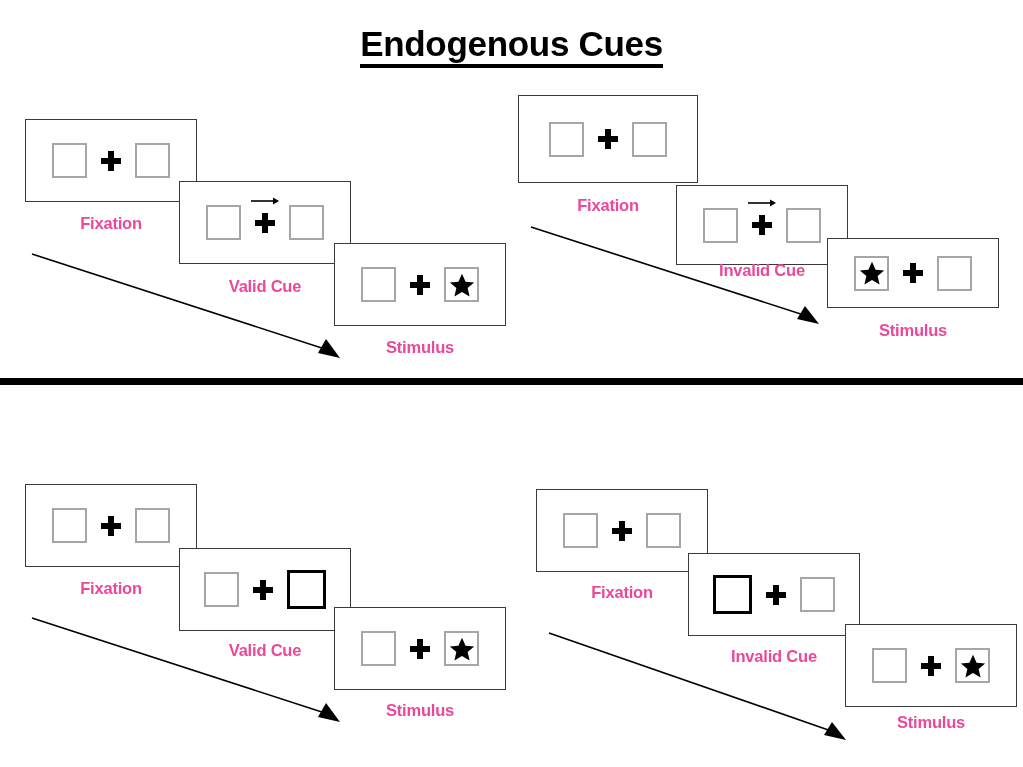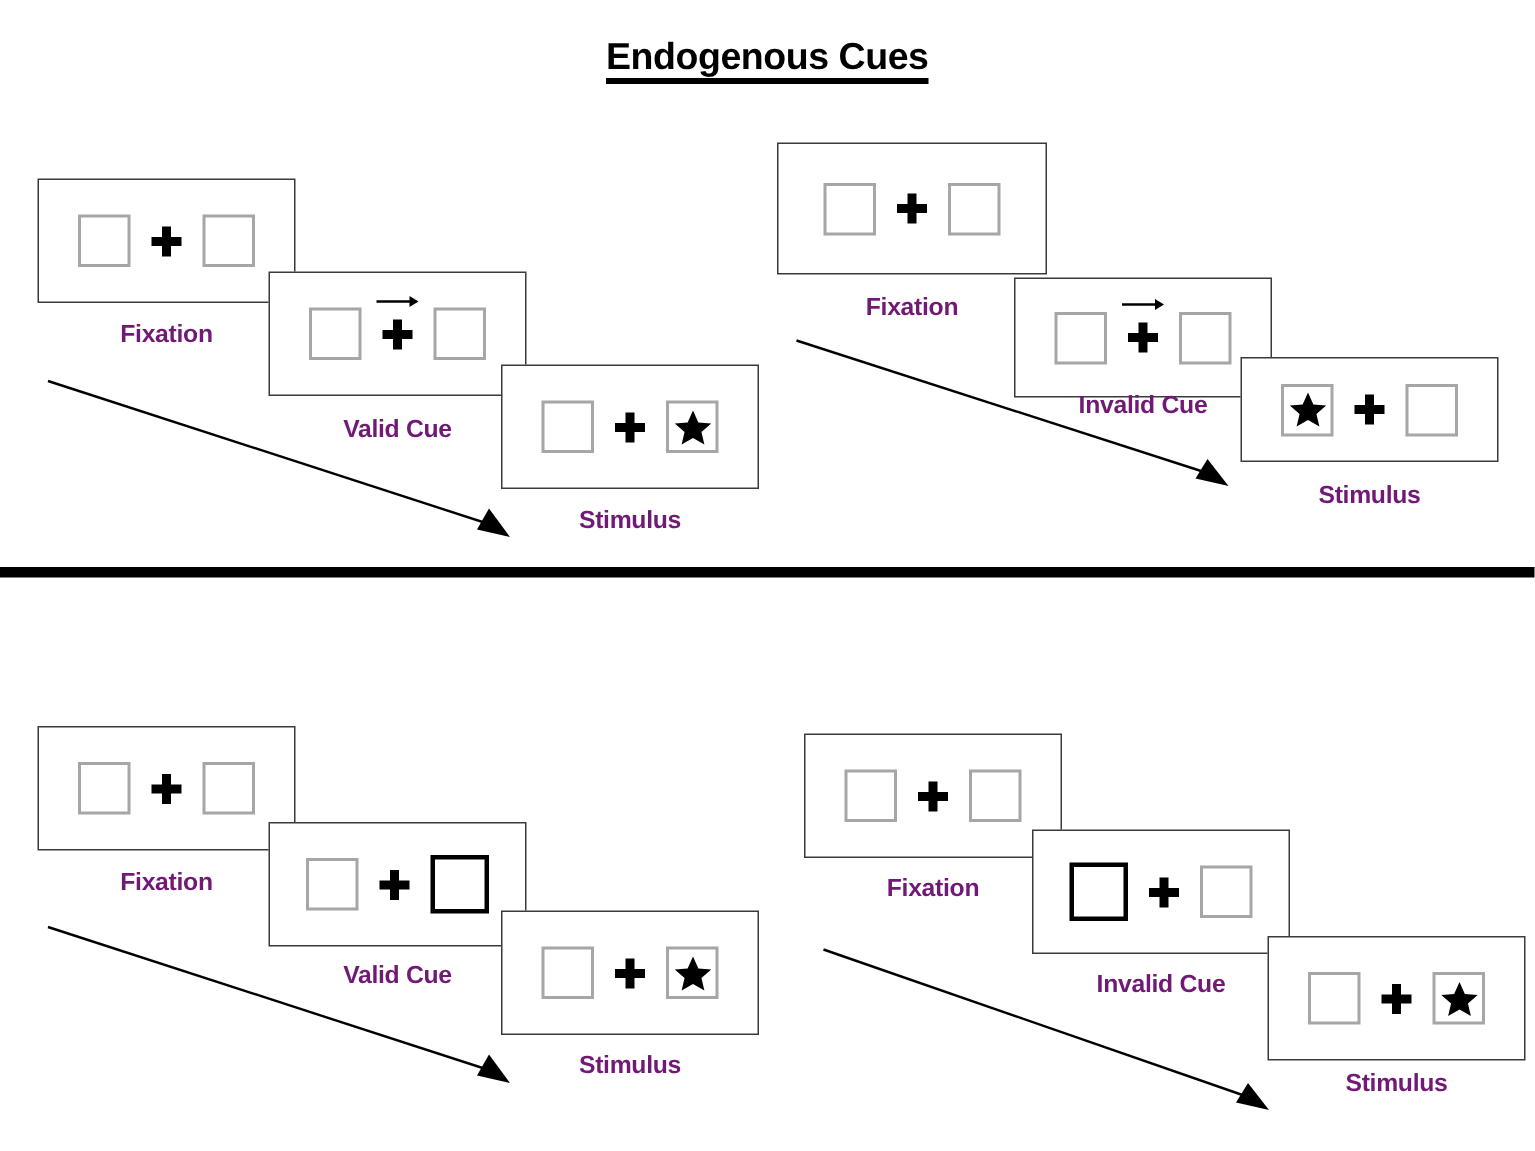--- a/index.html
+++ b/index.html
@@ -21,21 +21,21 @@
     position: absolute;
     inset: 0;
   }
 
   
   .section-title {
     position: absolute;
     left: 0;
     width: 1023px;
     text-align: center;
-    font-size: 25px;
+    font-size: 35px;
     font-weight: bold;
     letter-spacing: -0.3px;
     color: #000;
   }
   .section-title span {
     border-bottom: 4px solid #000;
     padding-bottom: 1px;
     display: inline-block;
     line-height: 1.05;
   }
@@ -132,21 +132,21 @@
     display: block;
     width: 26px;
     height: 26px;
   }
 
   
   .caption {
     position: absolute;
     font-size: 16.5px;
     font-weight: bold;
-    color: #701a75;
+    color: #ec4899;
     white-space: nowrap;
     letter-spacing: -0.2px;
   }
 
   
   .flow-arrow {
     position: absolute;
     overflow: visible;
   }
 </style>

